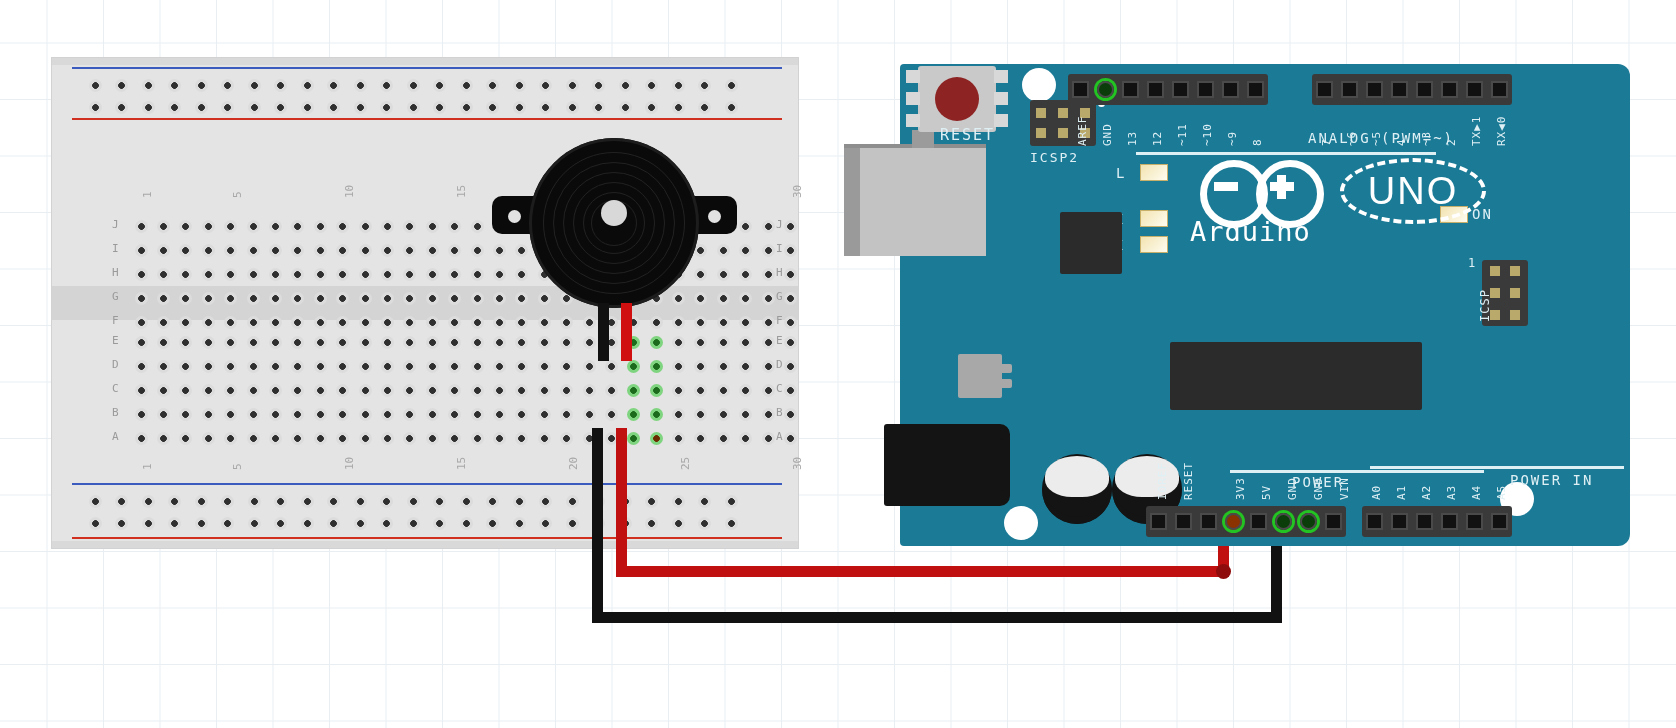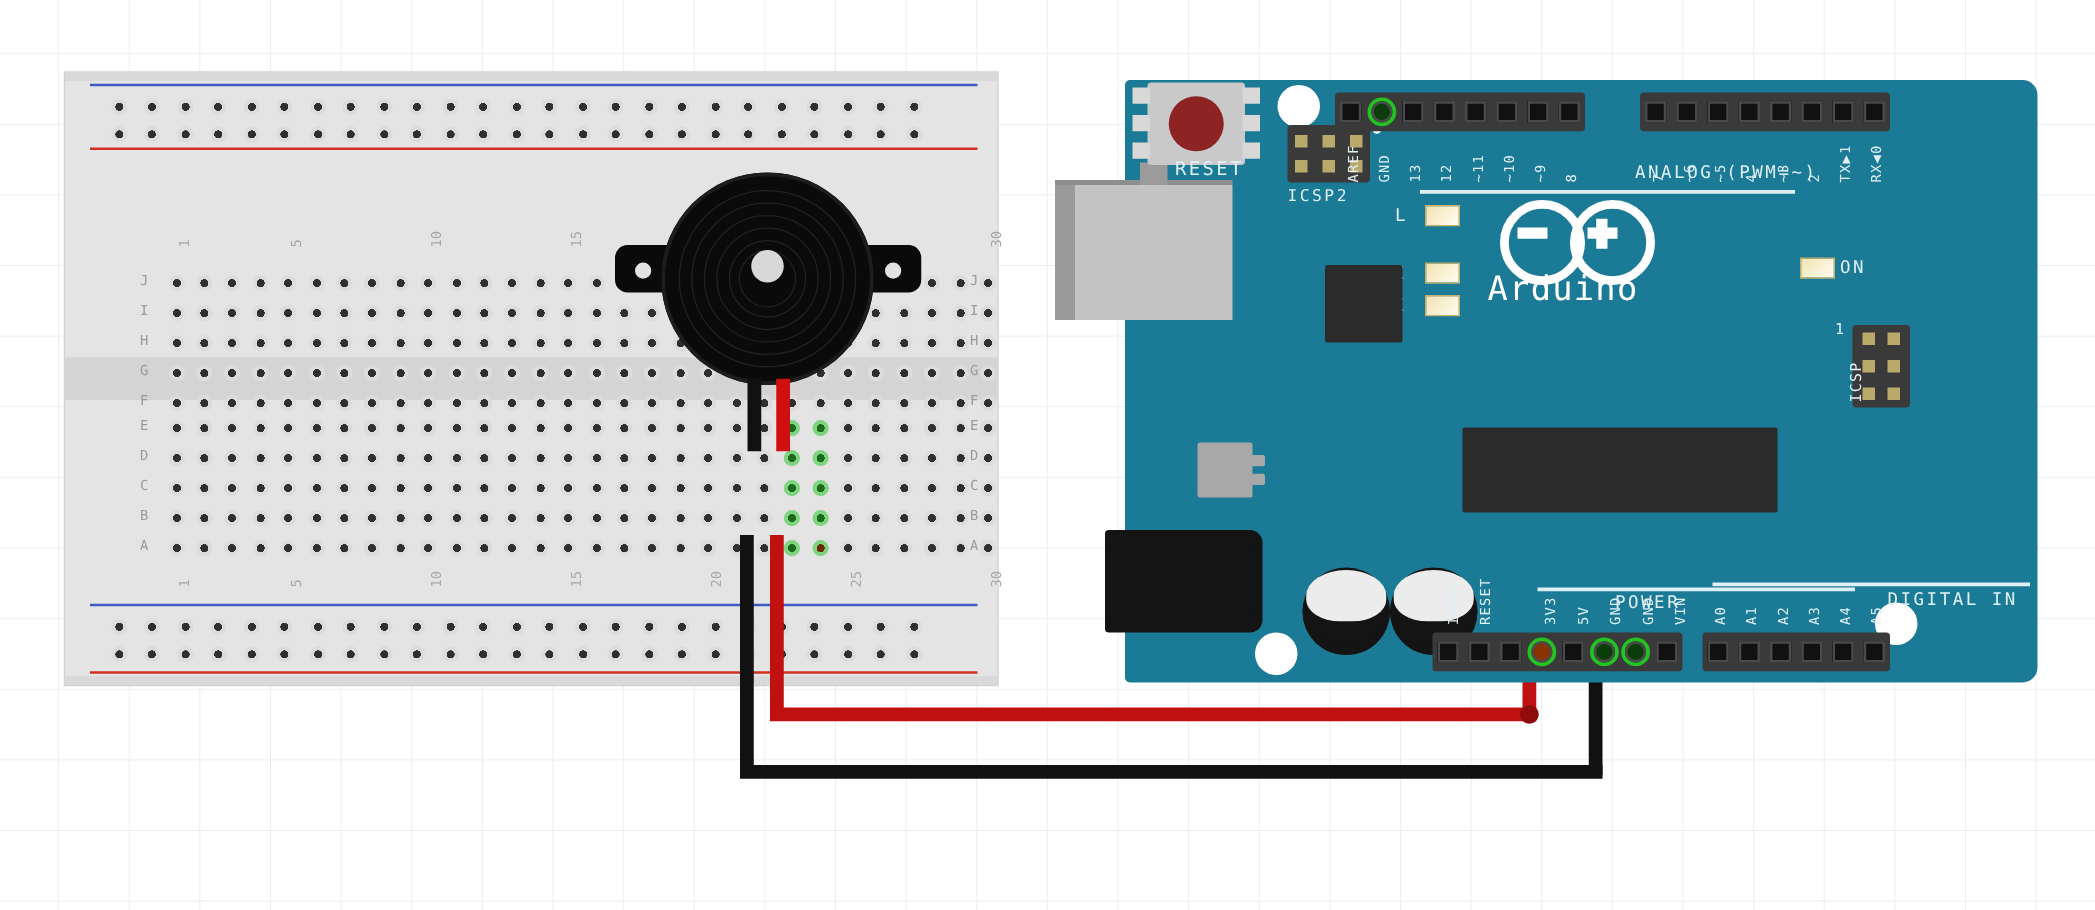--- a/index.html
+++ b/index.html
@@ -654,20 +654,21 @@
   <div class="led" style="left:540px;top:142px;"></div>
   <div class="hlab" style="left:572px;top:142px;font-size:14px;">ON</div>
 
   <div id="logo">
     <div class="o l"></div>
       <div class="o r"></div>
     <div class="bar" style="left:14px;top:22px;width:24px;height:9px;"></div>
     <div class="bar" style="left:70px;top:22px;width:24px;height:9px;"></div>
     <div class="bar" style="left:77px;top:15px;width:9px;height:24px;"></div>
   </div>
+  <div id="uno">UNO</div>
   <div id="ardword">Arduino</div>
   <div id="tm">™</div>
 
   <div class="chip" style="left:160px;top:148px;width:62px;height:62px;"></div>
   <div class="chip" style="left:270px;top:278px;width:252px;height:68px;"></div>
   <div class="reg" style="left:58px;top:290px;width:44px;height:44px;"></div>
   <div class="reg" style="left:100px;top:300px;width:12px;height:9px;"></div>
   <div class="reg" style="left:100px;top:315px;width:12px;height:9px;"></div>
   <div class="cap" style="left:142px;top:390px;width:70px;height:70px;"></div>
   <div class="cap" style="left:212px;top:390px;width:70px;height:70px;"></div>
@@ -745,14 +746,14 @@
     </div>
   <div id="ana-labels">
       <div class="vlab" style="left: 470px; top: 436px;">A0</div>
       <div class="vlab" style="left: 495px; top: 436px;">A1</div>
       <div class="vlab" style="left: 520px; top: 436px;">A2</div>
       <div class="vlab" style="left: 545px; top: 436px;">A3</div>
       <div class="vlab" style="left: 570px; top: 436px;">A4</div>
       <div class="vlab" style="left: 595px; top: 436px;">A5</div>
     </div>
   <div class="hlab" style="left:392px;top:410px;">POWER</div>
-  <div class="hlab" style="left:610px;top:408px;">DIGITAL IN</div>
+  <div class="hlab" style="left:610px;top:408px;">POWER IN</div>
 </div>
 
 </body></html>

